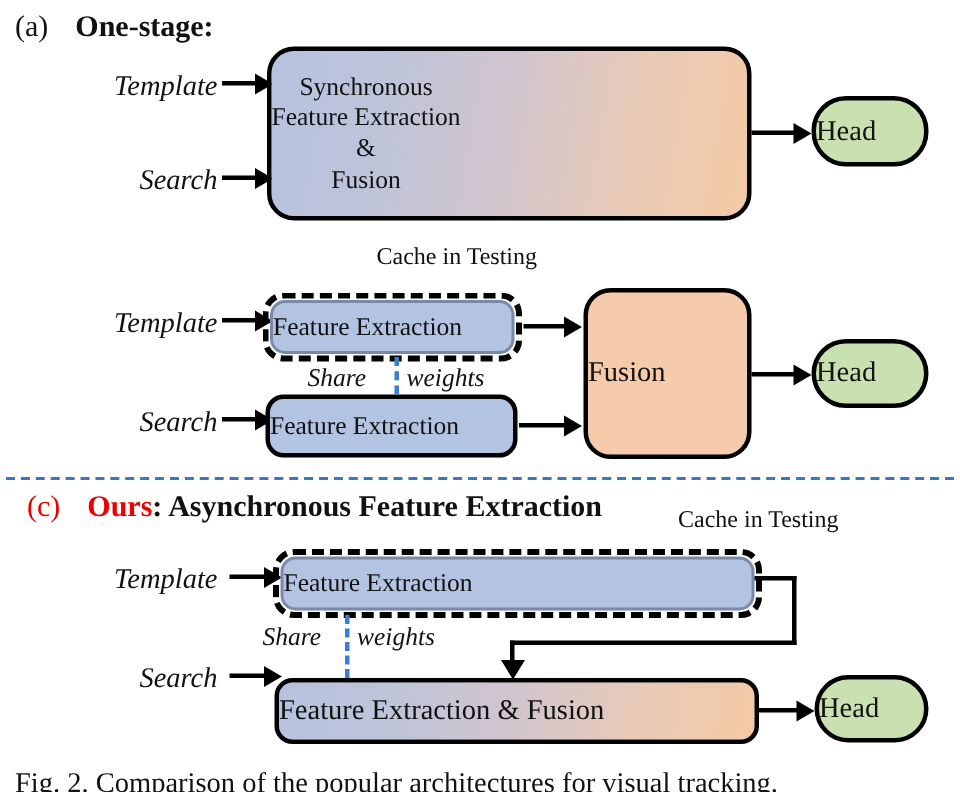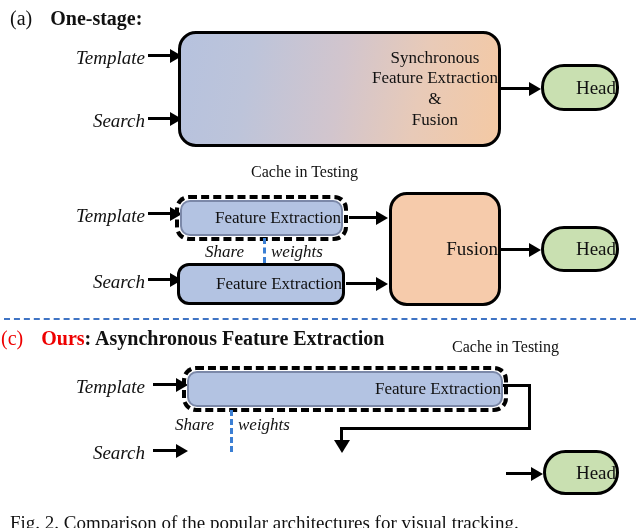--- a/index.html
+++ b/index.html
@@ -51,21 +51,21 @@
     white-space: nowrap;
   }
 
   
   .box {
     box-sizing: border-box;
     border: 3px solid #000000;
     border-radius: 12px;
     display: flex;
     align-items: center;
-    justify-content: flex-end;
+    justify-content: flex-start;
     text-align: center;
     line-height: 1.22;
   }
   .box-text { font-size: 17px; }
   .box-text.big { font-size: 19px; }
 
   
   .dash-ring {
     box-sizing: border-box;
     border: 4px dashed #000000;
@@ -191,21 +191,21 @@
 
   <div class="abs hline" style="left:501px; top:248px; width:33px;"></div>
   <div class="abs arrow-head-r" style="left:529px; top:242.5px;"></div>
 
   <div class="abs box fill-green" style="left:541px; top:226px; width:78px; height:46px;">
     <span class="box-text big">Head</span>
   </div>
 
   <div class="abs divider" style="left:4px; top:318px; width:632px;"></div>
 
-  <div class="abs sec-label" style="left:1px; top:328px;">
+  <div class="abs sec-label" style="left:18px; top:328px;">
     <span class="sec-tag red">(c)</span>
     <span style="display:inline-block;width:8px"></span>
     <span class="sec-title red">Ours</span><span class="sec-title">: Asynchronous Feature Extraction</span>
   </div>
 
   <div class="abs plain-label" style="left:452px; top:339px;">Cache in Testing</div>
 
   <div class="abs io-label" style="left:25px; top:377px; width:120px;">Template</div>
   <div class="abs io-label" style="left:25px; top:443px; width:120px;">Search</div>
 
@@ -213,20 +213,23 @@
   <div class="abs arrow-head-r" style="left:176px; top:377.5px;"></div>
 
   <div class="abs hline" style="left:153px; top:449px; width:27px;"></div>
   <div class="abs arrow-head-r" style="left:176px; top:443.5px;"></div>
 
   <div class="abs box inner-thin fill-blue" style="left:187px; top:371px; width:316px; height:36px; border-radius:10px;">
     <span class="box-text">Feature Extraction</span>
   </div>
   <div class="abs dash-ring" style="left:182px; top:366px; width:326px; height:46px;"></div>
 
+  <div class="abs box grad-bo" style="left:183px; top:452px; width:323px; height:44px;">
+    <span class="box-text big">Feature Extraction &amp; Fusion</span>
+  </div>
 
   <div class="abs share-label" style="left:175px; top:416px;">Share</div>
   <div class="abs share-vline" style="left:230px; top:410px; height:42px;"></div>
   <div class="abs share-label" style="left:238px; top:416px;">weights</div>
 
   <div class="abs hline" style="left:503px; top:384px; width:28px;"></div>
   <div class="abs vline" style="left:528px; top:384px; height:46px;"></div>
   <div class="abs hline" style="left:340px; top:427px; width:191px;"></div>
   <div class="abs vline" style="left:340px; top:427px; height:15px;"></div>
   <div class="abs arrow-head-d" style="left:333.5px; top:440px;"></div>

